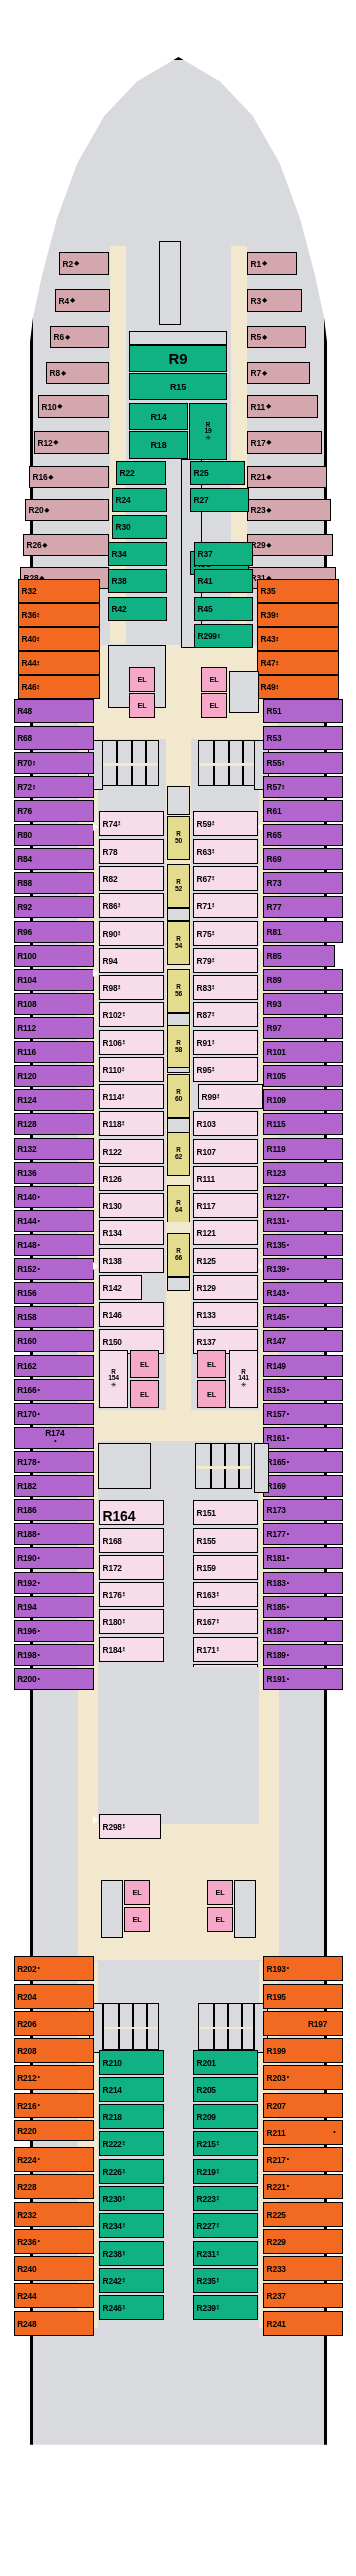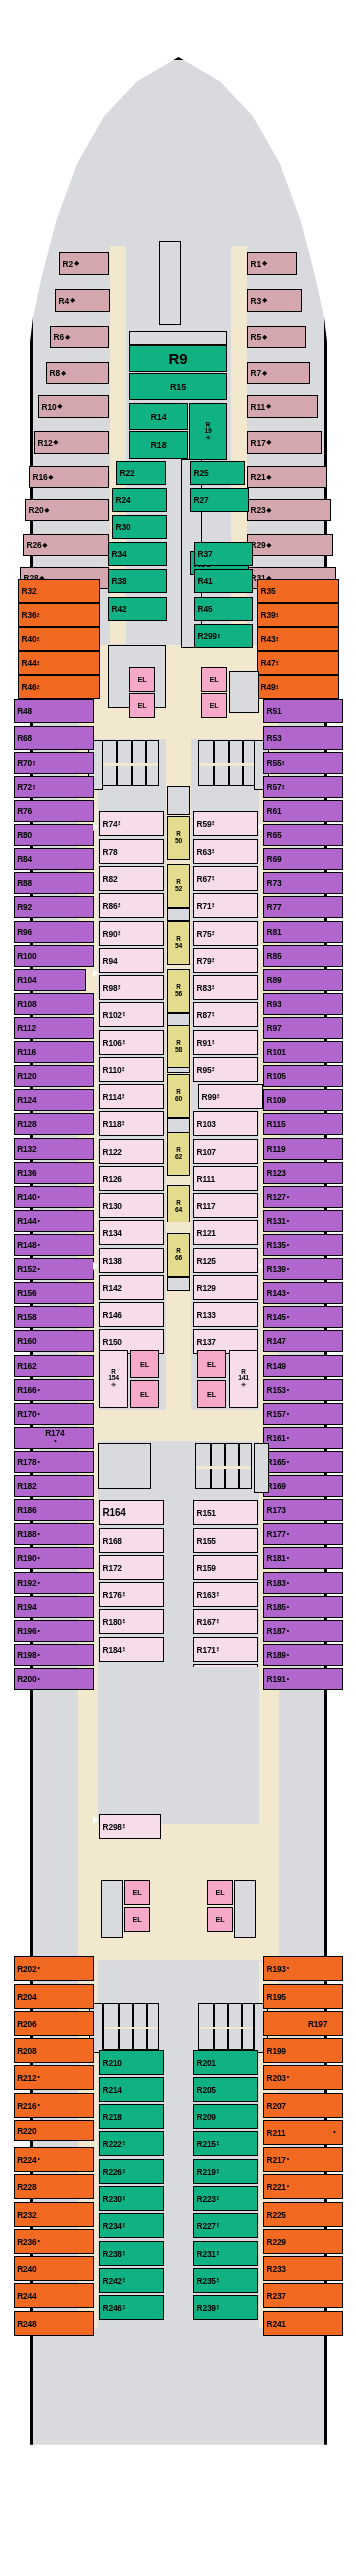--- a/index.html
+++ b/index.html
@@ -356,21 +356,21 @@
       </div>
       <div class="cab c-purple L" style="left: 13.6px; top: 896px; width: 80px; height: 22px; font-size: 8.4px;">
         <span class="lbl">R92</span>
       </div>
       <div class="cab c-purple L" style="left: 13.6px; top: 921px; width: 80px; height: 22px; font-size: 8.4px;">
         <span class="lbl">R96</span>
       </div>
       <div class="cab c-purple L" style="left: 13.6px; top: 945px; width: 80px; height: 22px; font-size: 8.4px;">
         <span class="lbl">R100</span>
       </div>
-      <div class="cab c-purple L" style="left: 13.6px; top: 969px; width: 72px; height: 22px; font-size: 8.4px;">
+      <div class="cab c-purple L" style="left: 13.6px; top: 969px; width: 80px; height: 22px; font-size: 8.4px;">
         <span class="lbl">R104</span>
       </div>
       <div class="cab c-purple L" style="left: 13.6px; top: 993px; width: 80px; height: 22px; font-size: 8.4px;">
         <span class="lbl">R108</span>
       </div>
       <div class="cab c-purple L" style="left: 13.6px; top: 1017px; width: 80px; height: 22px; font-size: 8.4px;">
         <span class="lbl">R112</span>
       </div>
       <div class="cab c-purple L" style="left: 13.6px; top: 1041px; width: 80px; height: 22px; font-size: 8.4px;">
         <span class="lbl">R116</span>
@@ -492,21 +492,21 @@
       </div>
       <div class="cab c-purple L" style="left: 263px; top: 872px; width: 80px; height: 22px; font-size: 8.4px;">
         <span class="lbl">R73</span>
       </div>
       <div class="cab c-purple L" style="left: 263px; top: 896px; width: 80px; height: 22px; font-size: 8.4px;">
         <span class="lbl">R77</span>
       </div>
       <div class="cab c-purple L" style="left: 263px; top: 921px; width: 80px; height: 22px; font-size: 8.4px;">
         <span class="lbl">R81</span>
       </div>
-      <div class="cab c-purple L" style="left: 263px; top: 945px; width: 80px; height: 22px; font-size: 8.4px;">
+      <div class="cab c-purple L" style="left: 263px; top: 945px; width: 72px; height: 22px; font-size: 8.4px;">
         <span class="lbl">R85</span>
       </div>
       <div class="cab c-purple L" style="left: 263px; top: 969px; width: 80px; height: 22px; font-size: 8.4px;">
         <span class="lbl">R89</span>
       </div>
       <div class="cab c-purple L" style="left: 263px; top: 993px; width: 80px; height: 22px; font-size: 8.4px;">
         <span class="lbl">R93</span>
       </div>
       <div class="cab c-purple L" style="left: 263px; top: 1017px; width: 80px; height: 22px; font-size: 8.4px;">
         <span class="lbl">R97</span>
@@ -669,21 +669,21 @@
       </div>
       <div class="cab c-lpink L" style="left: 99px; top: 1193px; width: 65px; height: 25px; font-size: 8.4px;">
         <span class="lbl">R130</span>
       </div>
       <div class="cab c-lpink L" style="left: 99px; top: 1220px; width: 65px; height: 25px; font-size: 8.4px;">
         <span class="lbl">R134</span>
       </div>
       <div class="cab c-lpink L" style="left: 99px; top: 1248px; width: 65px; height: 25px; font-size: 8.4px;">
         <span class="lbl">R138</span>
       </div>
-      <div class="cab c-lpink L" style="left: 99px; top: 1275px; width: 65px; height: 25px; font-size: 8.4px;">
+      <div class="cab c-lpink L" style="left: 99px; top: 1275px; width: 43px; height: 25px; font-size: 8.4px;">
         <span class="lbl">R142</span>
       </div>
       <div class="cab c-lpink L" style="left: 99px; top: 1302px; width: 65px; height: 25px; font-size: 8.4px;">
         <span class="lbl">R146</span>
       </div>
       <div class="cab c-lpink L" style="left: 99px; top: 1329px; width: 65px; height: 25px; font-size: 8.4px;">
         <span class="lbl">R150</span>
       </div>
       <div class="cab c-lpink L" style="left: 193px; top: 811px; width: 65px; height: 25px; font-size: 8.4px;">
         <span class="lbl">R59</span>
@@ -823,21 +823,21 @@
         <span>EL</span>
       </div>
       <div class="stairs" style="left: 195px; top: 1443px; width: 57px; height: 46px;">
         <div class="tread" style="left: 14px;"></div>
         <div class="tread" style="left: 28px;"></div>
         <div class="tread" style="left: 42px;"></div>
         <div class="mid" style="top: 22px;"></div>
       </div>
       <div class="stack" style="left: 98px; top: 1443px; width: 53px; height: 46px;"></div>
       <div class="stack" style="left: 254px; top: 1443px; width: 14.7px; height: 50px;"></div>
-      <div class="cab c-lpink L" style="left: 99px; top: 1500px; width: 65px; height: 25px; font-size: 10px;">
+      <div class="cab c-lpink L" style="left: 99px; top: 1500px; width: 65px; height: 25px; font-size: 14px; align-items: flex-end;">
         <span class="lbl">R164</span>
       </div>
       <div class="cab c-lpink L" style="left: 99px; top: 1528px; width: 65px; height: 25px; font-size: 8.4px;">
         <span class="lbl">R168</span>
       </div>
       <div class="cab c-lpink L" style="left: 99px; top: 1555px; width: 65px; height: 25px; font-size: 8.4px;">
         <span class="lbl">R172</span>
       </div>
       <div class="cab c-lpink L" style="left: 99px; top: 1582px; width: 65px; height: 25px; font-size: 8.4px;">
         <span class="lbl">R176</span>

